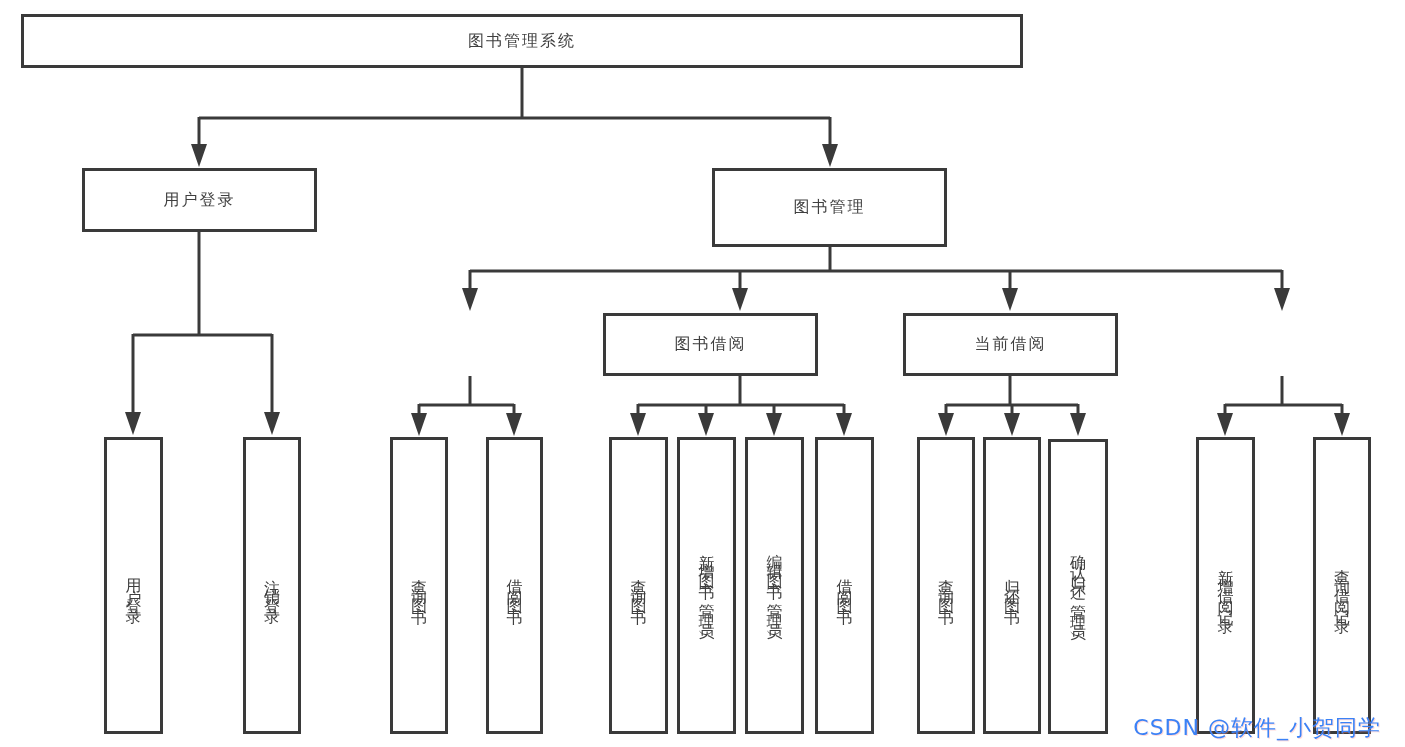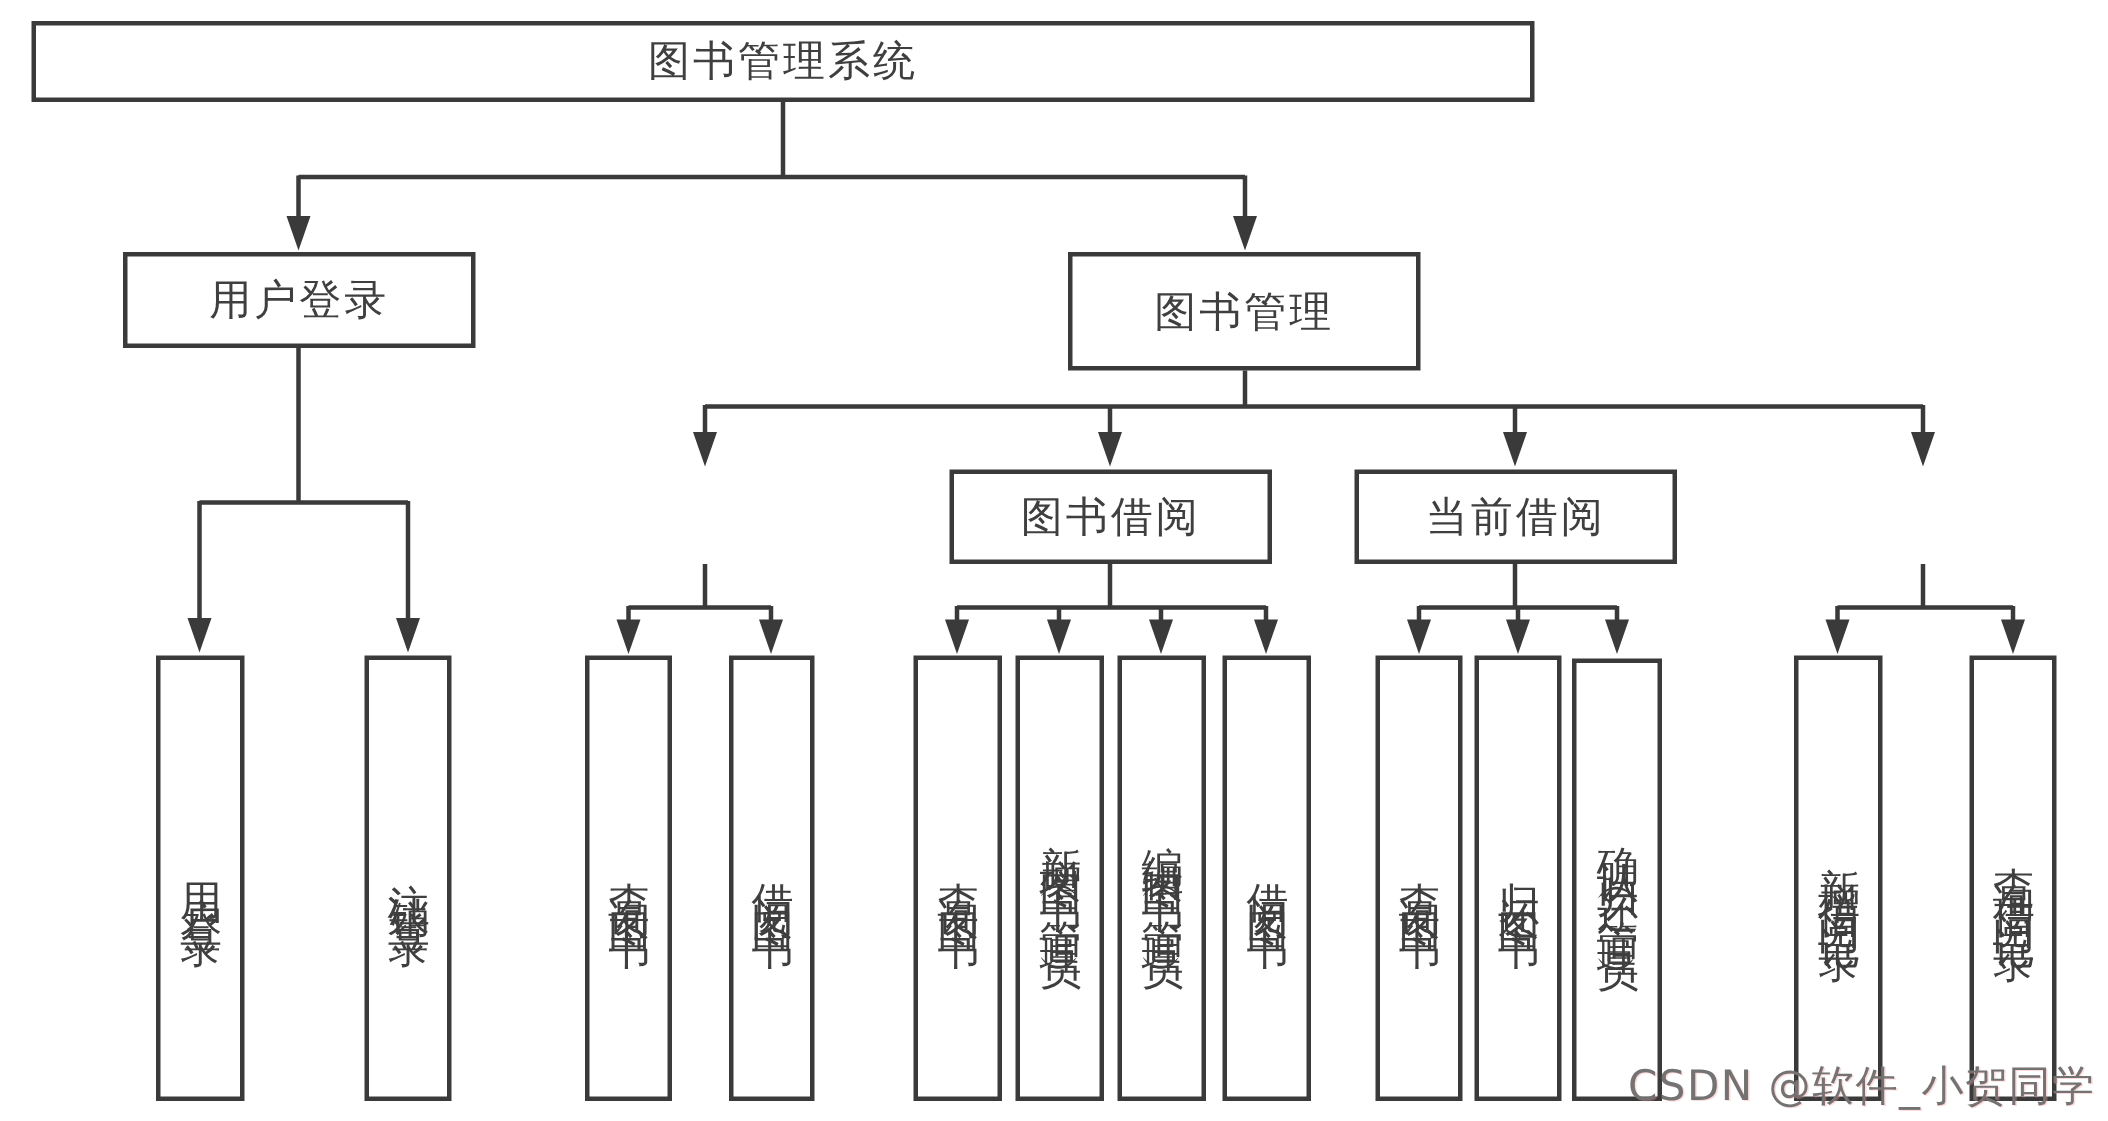--- a/index.html
+++ b/index.html
@@ -18,36 +18,36 @@
     width: 1405px; height: 747px;
   }
   .box {
     position: absolute;
     border: 3px solid #3a3a3a;
     background: #ffffff;
     display: flex;
     align-items: center;
     justify-content: center;
     color: #3f3f3f;
-    font-size: 28px;
+    font-size: 16px;
     letter-spacing: 2px;
     z-index: 2;
   }
   .vbox {
     writing-mode: vertical-rl;
     text-orientation: mixed;
     letter-spacing: 10px;
     line-height: 1;
   }
   .watermark {
     position: absolute;
-    right: 8px;
+    right: 24px;
     bottom: 4px;
-    font-size: 28px;
-    color: #737373;
+    font-size: 22px;
+    color: #3b82f6;
     letter-spacing: 1px;
     text-shadow: 1px 1px 0 rgba(255, 150, 150, 0.35);
     z-index: 5;
     white-space: nowrap;
   }
 </style>
 </head>
 <body>
 
 <div class="canvas">
@@ -125,21 +125,21 @@
     <span>图书管理系统</span>
   </div>
 
   <div class="box" style="left:82px; top:168px; width:235px; height:64px">
     <span>用户登录</span>
   </div>
   <div class="box" style="left:712px; top:168px; width:235px; height:79px">
     <span>图书管理</span>
   </div>
 
-  <div class="box" style="left:633px; top:313px; width:215px; height:63px">
+  <div class="box" style="left:603px; top:313px; width:215px; height:63px">
     <span>图书借阅</span>
   </div>
   <div class="box" style="left:903px; top:313px; width:215px; height:63px">
     <span>当前借阅</span>
   </div>
 
   <div class="box vbox" style="left:104px; top:437px; width:59px; height:297px">
     <span>用户登录</span>
   </div>
   <div class="box vbox" style="left:243px; top:437px; width:58px; height:297px">

